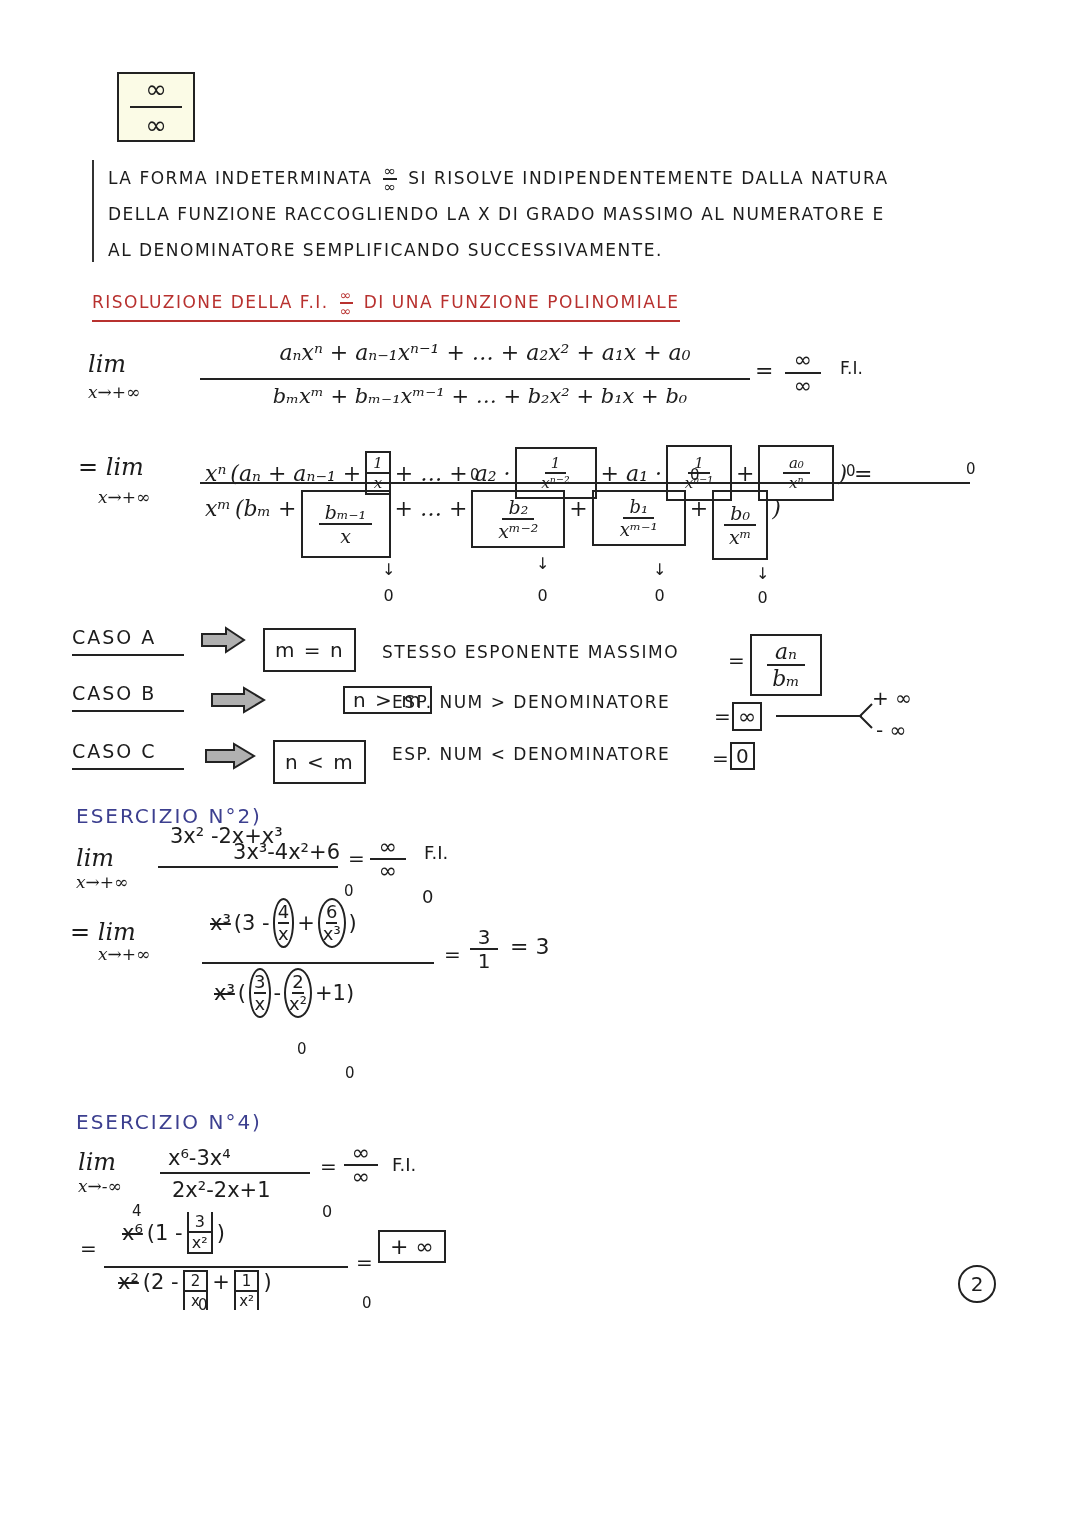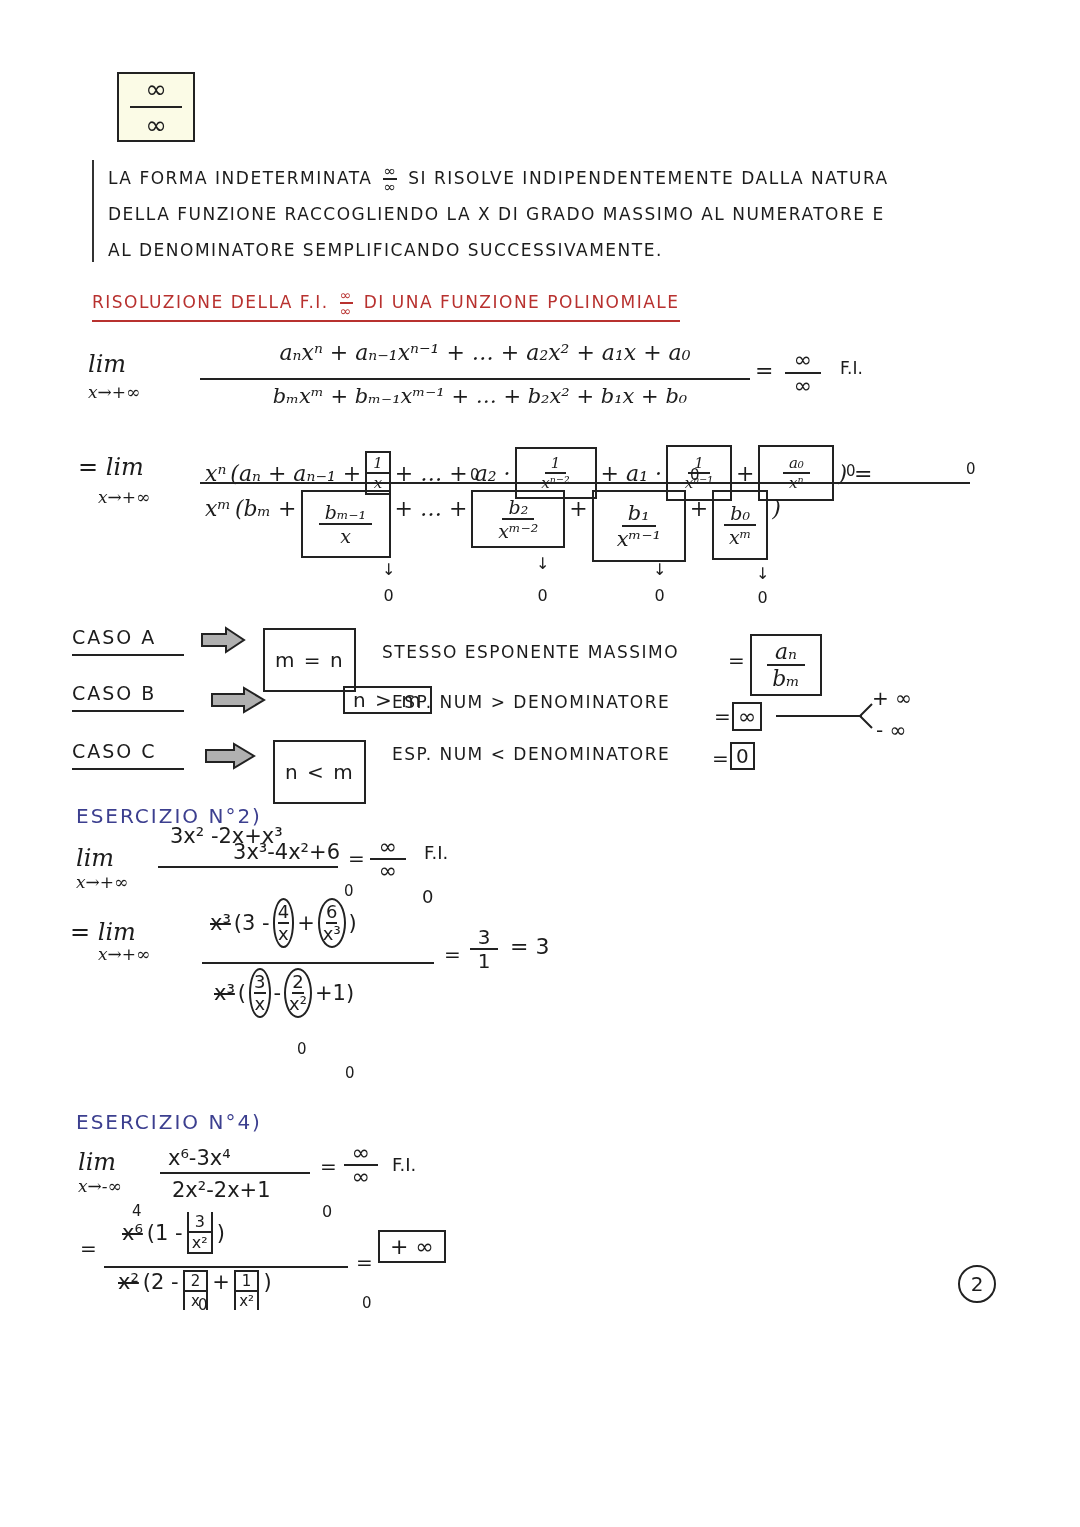--- a/index.html
+++ b/index.html
@@ -45,21 +45,21 @@
   .lim { font-size: 24px; line-height: 24px; }
   .lim-sub { font-size: 17px; line-height: 20px; }
   .fracline { height: 2px; background: #222; }
   .math { font-size: 22px; white-space: nowrap; }
   .small { font-size: 15px; }
   .box { border: 2px solid #222; display: inline-flex; flex-direction: column; align-items: center; justify-content: center; }
   .boxfrac .t { border-bottom: 2px solid #222; padding: 0 6px; }
 
   
   .case-label { font-size: 19px; letter-spacing: 2px; border-bottom: 2px solid #222; padding-bottom: 6px; width: 112px; }
-  .case-box { border: 2px solid #222; padding: 18px 10px; font-size: 20px; }
+  .case-box { border: 2px solid #222; padding: 8px 10px; font-size: 20px; }
   .case-text { font-size: 17px; letter-spacing: 1.5px; white-space: nowrap; }
 
   
   .blue-heading { color: #3c3f8f; font-size: 20px; letter-spacing: 2px; }
   .oval { border: 2px solid #222; border-radius: 50%; display: inline-flex; flex-direction: column; align-items: center; padding: 2px 3px; font-size: 18px; line-height: 20px; }
   .oval .t { border-bottom: 2px solid #222; }
 
   .page-num {
     left: 958px; top: 1265px; width: 38px; height: 38px; border: 2px solid #222;
     border-radius: 50%; display: flex; align-items: center; justify-content: center; font-size: 20px;
@@ -153,21 +153,21 @@
   <span class="box boxfrac" style="height:68px; width:90px; font-size:19px;">
     <span class="t">bₘ₋₁</span>
     <span>x</span>
   </span>
   <span style="margin-top:6px;">+ … +</span>
   <span class="box boxfrac" style="height:58px; width:94px; font-size:19px;">
     <span class="t">b₂</span>
     <span>xᵐ⁻²</span>
   </span>
   <span style="margin-top:6px;">+</span>
-  <span class="box boxfrac" style="height:72px; width:94px; font-size:21px;">
+  <span class="box boxfrac" style="height:56px; width:94px; font-size:18px;">
     <span class="t">b₁</span>
     <span>xᵐ⁻¹</span>
   </span>
   <span style="margin-top:6px;">+</span>
   <span class="box boxfrac" style="height:70px; width:56px; font-size:19px;">
     <span class="t">b₀</span>
     <span>xᵐ</span>
   </span>
   <span style="margin-top:6px;">)</span>
 </div>

